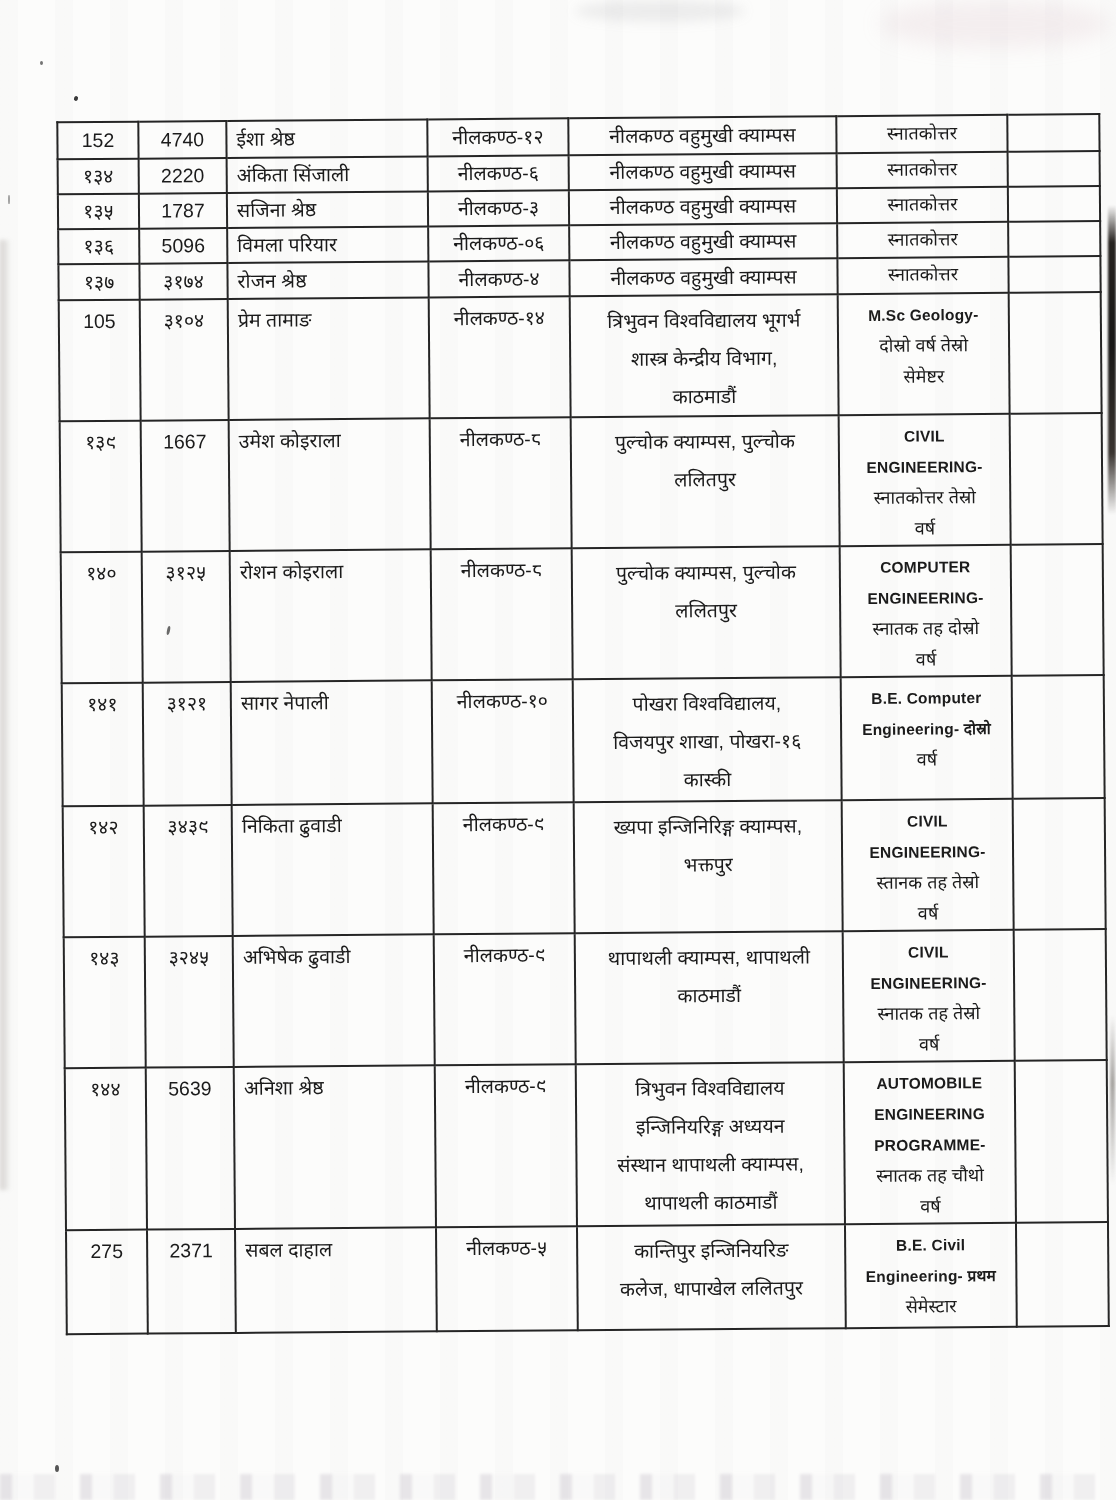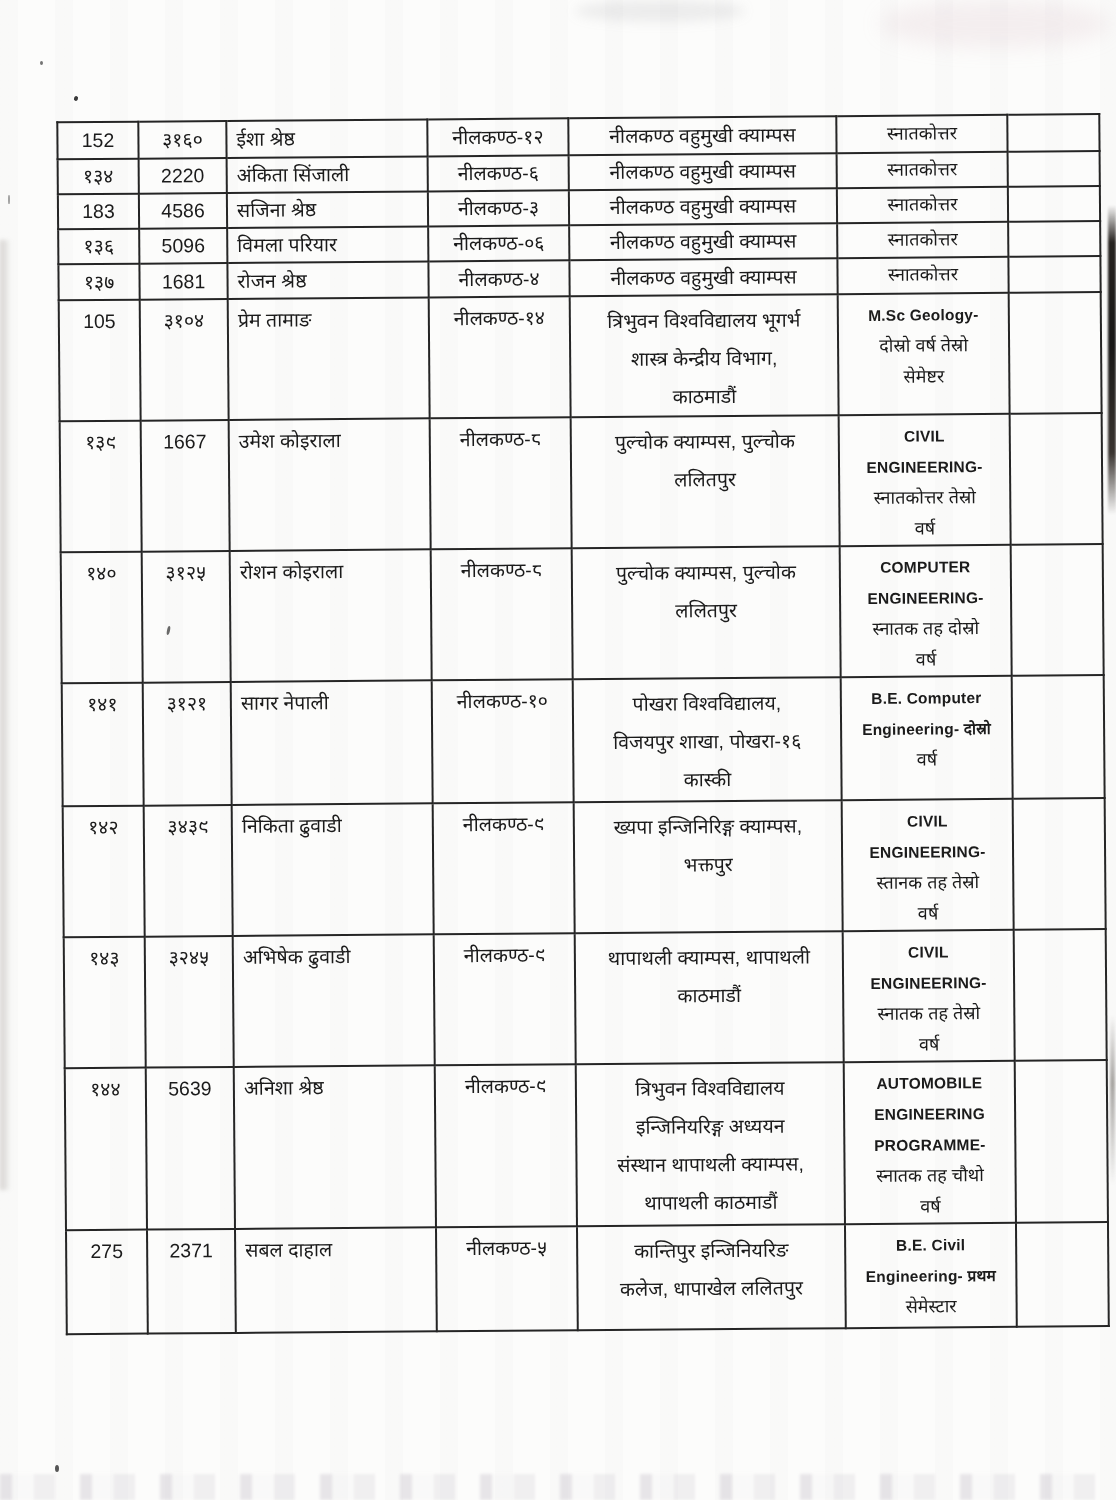--- a/index.html
+++ b/index.html
@@ -93,21 +93,21 @@
 <div class="page-texture"></div>
 
 <div class="sheet">
   <table>
     <tbody>
         <tr style="height: 37px;">
           <td class="col-sn">
             <div class="line">152</div>
           </td>
           <td class="col-roll">
-            <div class="line">३१६०</div>
+            <div class="line">4740</div>
           </td>
           <td class="col-name">
             <div class="line">ईशा श्रेष्ठ</div>
           </td>
           <td class="col-addr">
             <div class="line">नीलकण्ठ-१२</div>
           </td>
           <td class="col-campus">
             <div class="line">नीलकण्ठ वहुमुखी क्याम्पस</div>
           </td>
@@ -132,24 +132,24 @@
           <td class="col-campus">
             <div class="line">नीलकण्ठ वहुमुखी क्याम्पस</div>
           </td>
           <td class="col-level">
             <div class="line">स्नातकोत्तर</div>
           </td>
           <td class="col-remarks"></td>
         </tr>
         <tr style="height: 35px;">
           <td class="col-sn">
-            <div class="line">183</div>
-          </td>
-          <td class="col-roll">
-            <div class="line">4586</div>
+            <div class="line">१३५</div>
+          </td>
+          <td class="col-roll">
+            <div class="line">1787</div>
           </td>
           <td class="col-name">
             <div class="line">सजिना श्रेष्ठ</div>
           </td>
           <td class="col-addr">
             <div class="line">नीलकण्ठ-३</div>
           </td>
           <td class="col-campus">
             <div class="line">नीलकण्ठ वहुमुखी क्याम्पस</div>
           </td>
@@ -177,21 +177,21 @@
           <td class="col-level">
             <div class="line">स्नातकोत्तर</div>
           </td>
           <td class="col-remarks"></td>
         </tr>
         <tr style="height: 36px;">
           <td class="col-sn">
             <div class="line">१३७</div>
           </td>
           <td class="col-roll">
-            <div class="line">1681</div>
+            <div class="line">३१७४</div>
           </td>
           <td class="col-name">
             <div class="line">रोजन श्रेष्ठ</div>
           </td>
           <td class="col-addr">
             <div class="line">नीलकण्ठ-४</div>
           </td>
           <td class="col-campus">
             <div class="line">नीलकण्ठ वहुमुखी क्याम्पस</div>
           </td>

